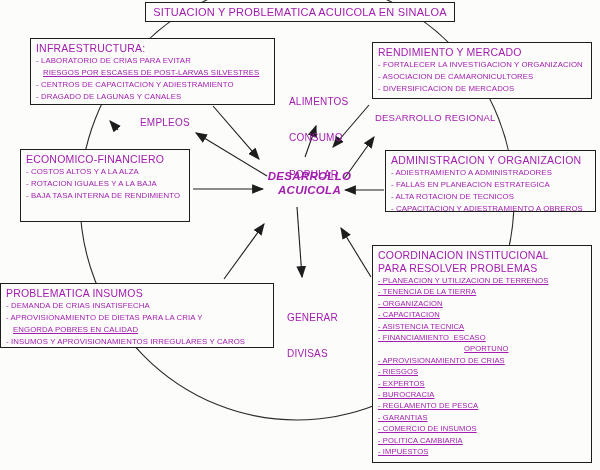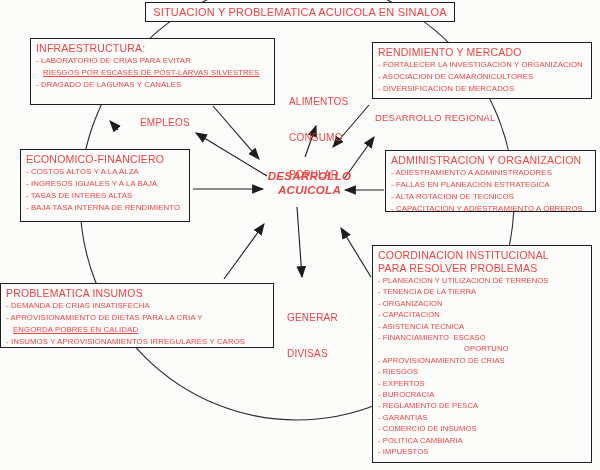--- a/index.html
+++ b/index.html
@@ -1,29 +1,29 @@
 <!DOCTYPE html>
 <html><head>
 <meta charset="utf-8">
 <style>
   html,body{margin:0;padding:0;background:#e8e8e6;}
   #canvas{
     position:relative;width:600px;height:470px;background:#fcfcfb;
-    font-family:"Liberation Sans",sans-serif;color:#ef4444;overflow:hidden;
+    font-family:"Liberation Sans",sans-serif;color:#a21caf;overflow:hidden;
   }
   #connector-layer{position:absolute;left:0;top:0;z-index:0;}
   .node{
     position:absolute;background:#fcfcfb;border:1.4px solid #1d1d1d;
     padding:3px 23px 2px 5px;box-sizing:border-box;z-index:2;
   }
   .node-title{font-size:10.5px;line-height:13px;letter-spacing:.2px;white-space:pre;}
   .item{font-size:7.8px;line-height:12px;letter-spacing:.1px;white-space:pre;}
   .cont{padding-left:7px;text-decoration:underline;}
   .cont-deep{padding-left:86px;}
-  #node-coordinacion .item{font-size:7.6px;line-height:11.4px;}
+  #node-coordinacion .item{font-size:7.6px;line-height:11.4px;text-decoration:underline;}
   #title-box{
     position:absolute;left:145px;top:2px;width:310px;height:20px;z-index:2;
     border:1.4px solid #1d1d1d;background:#fcfcfb;box-sizing:border-box;
     display:flex;align-items:center;justify-content:center;
     font-size:11px;letter-spacing:.2px;white-space:nowrap;
   }
   .float-label{position:absolute;z-index:2;font-size:10px;line-height:12.3px;letter-spacing:.2px;white-space:pre;}
   #center-label{
     position:absolute;left:252px;top:169px;width:115px;z-index:2;text-align:center;
     font-style:italic;font-weight:bold;font-size:11.5px;line-height:14px;letter-spacing:.3px;
@@ -79,35 +79,35 @@
       </g>
     </g>
   </svg>
 
   <div id="title-box">SITUACION Y PROBLEMATICA ACUICOLA EN SINALOA</div>
 
   <div class="node" id="node-infraestructura" style="left:30px;top:38px;width:245px;height:67px;">
     <div class="node-title">INFRAESTRUCTURA:</div>
     <div class="item">- LABORATORIO DE CRIAS PARA EVITAR</div>
     <div class="item cont">RIESGOS POR ESCASES DE POST-LARVAS SILVESTRES</div>
+    <div class="item">- CENTROS DE CAPACITACION Y ADIESTRAMIENTO</div>
     <div class="item">- DRAGADO DE LAGUNAS Y CANALES</div>
   </div>
 
   <div class="node" id="node-tecnologia" style="left:372px;top:42px;width:220px;height:57px;">
     <div class="node-title">RENDIMIENTO Y MERCADO</div>
     <div class="item">- FORTALECER LA INVESTIGACION Y ORGANIZACION</div>
     <div class="item">- ASOCIACION DE CAMARONICULTORES</div>
     <div class="item">- DIVERSIFICACION DE MERCADOS</div>
   </div>
 
   <div class="node" id="node-economico" style="left:20px;top:149px;width:170px;height:73px;">
     <div class="node-title">ECONOMICO-FINANCIERO</div>
     <div class="item">- COSTOS ALTOS Y A LA ALZA</div>
-    <div class="item">- INGRESOS IGUALES Y A LA BAJA</div>
-    <div class="item">- TASAS DE INTERES ALTAS</div>
+    <div class="item">- ROTACION IGUALES Y A LA BAJA</div>
     <div class="item">- BAJA TASA INTERNA DE RENDIMIENTO</div>
   </div>
 
   <div class="node" id="node-administracion" style="left:385px;top:150px;width:211px;height:62px;">
     <div class="node-title">ADMINISTRACION Y ORGANIZACION</div>
     <div class="item">- ADIESTRAMIENTO A ADMINISTRADORES</div>
     <div class="item">- FALLAS EN PLANEACION ESTRATEGICA</div>
     <div class="item">- ALTA ROTACION DE TECNICOS</div>
     <div class="item">- CAPACITACION Y ADIESTRAMIENTO A OBREROS</div>
   </div>

